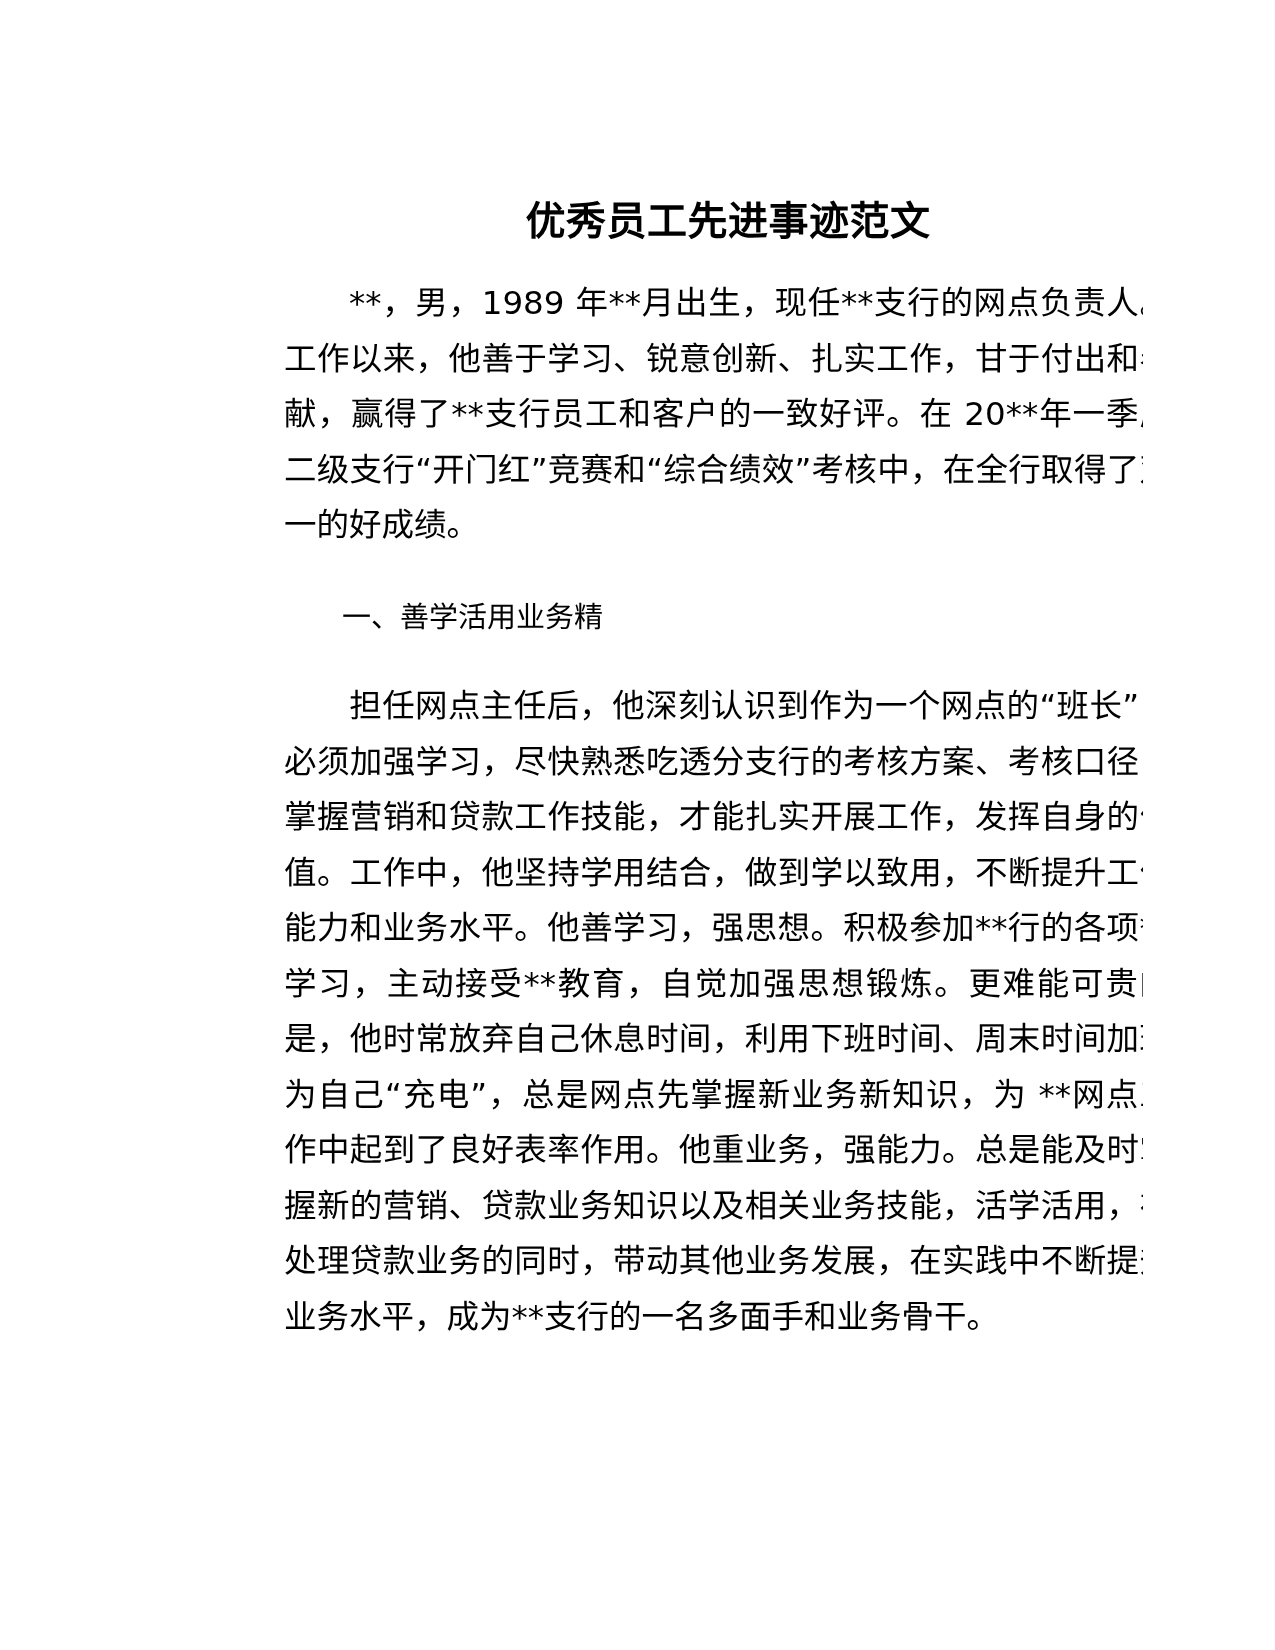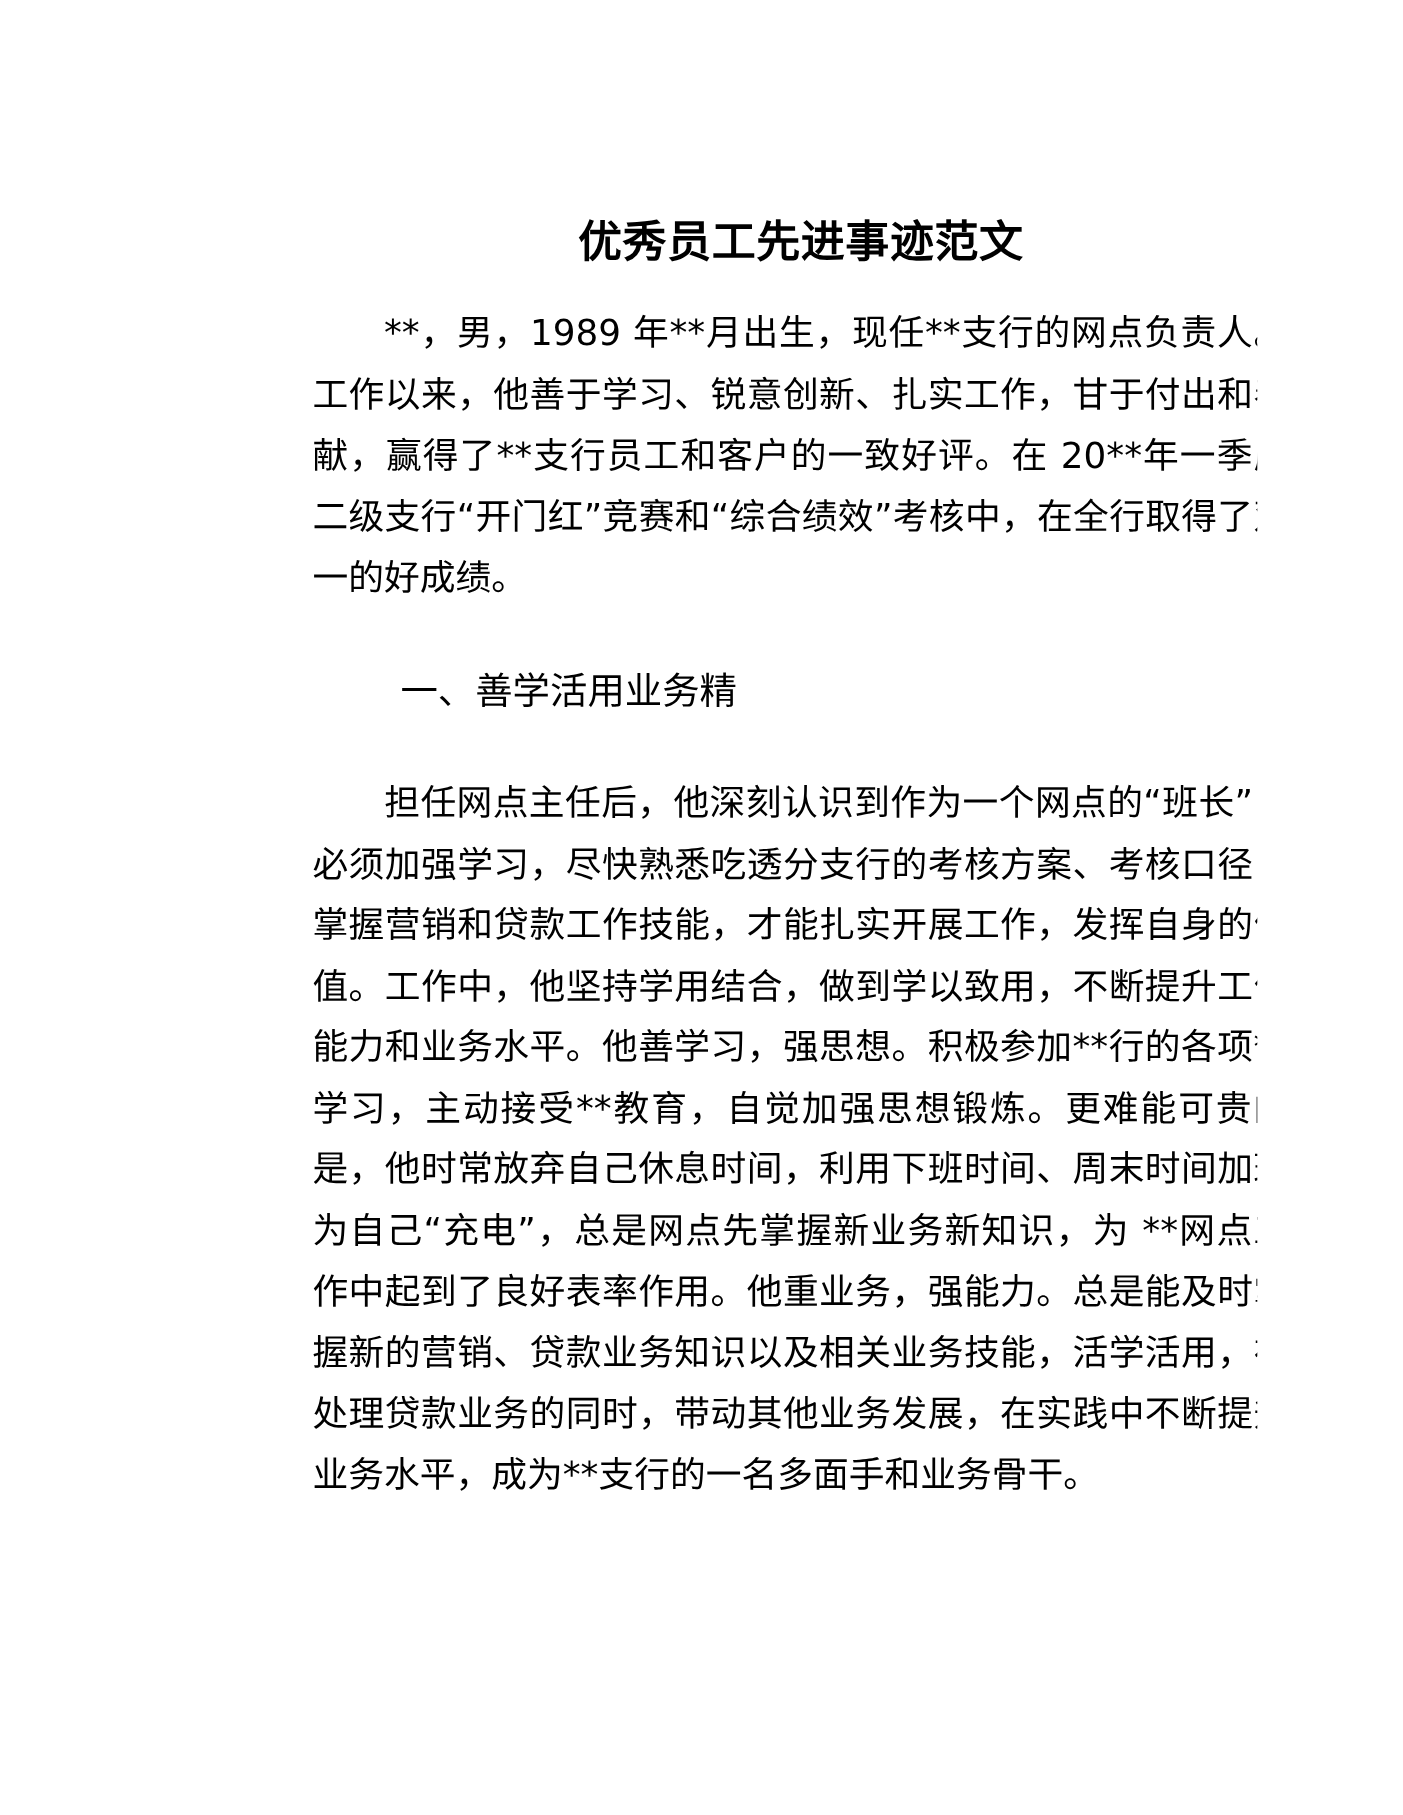--- a/index.html
+++ b/index.html
@@ -46,23 +46,23 @@
     font-size: 32.5px;
     line-height: 55.5px;
     text-align: justify;
     text-justify: inter-ideograph;
     text-align-last: left;
     color: #000000;
     font-weight: 400;
   }
 
   .section-heading {
-    margin: 12px;
+    margin: 0;
     padding: 0;
-    font-size: 34px;
+    font-size: 29px;
     line-height: 55.5px;
     font-weight: 400;
     color: #000000;
   }
 
   .gap-title-to-para { height: 30px; }
   .gap-para-to-heading { height: 36px; }
   .gap-heading-to-para { height: 34px; }
   .gap-para-to-heading2 { height: 36px; }
 

